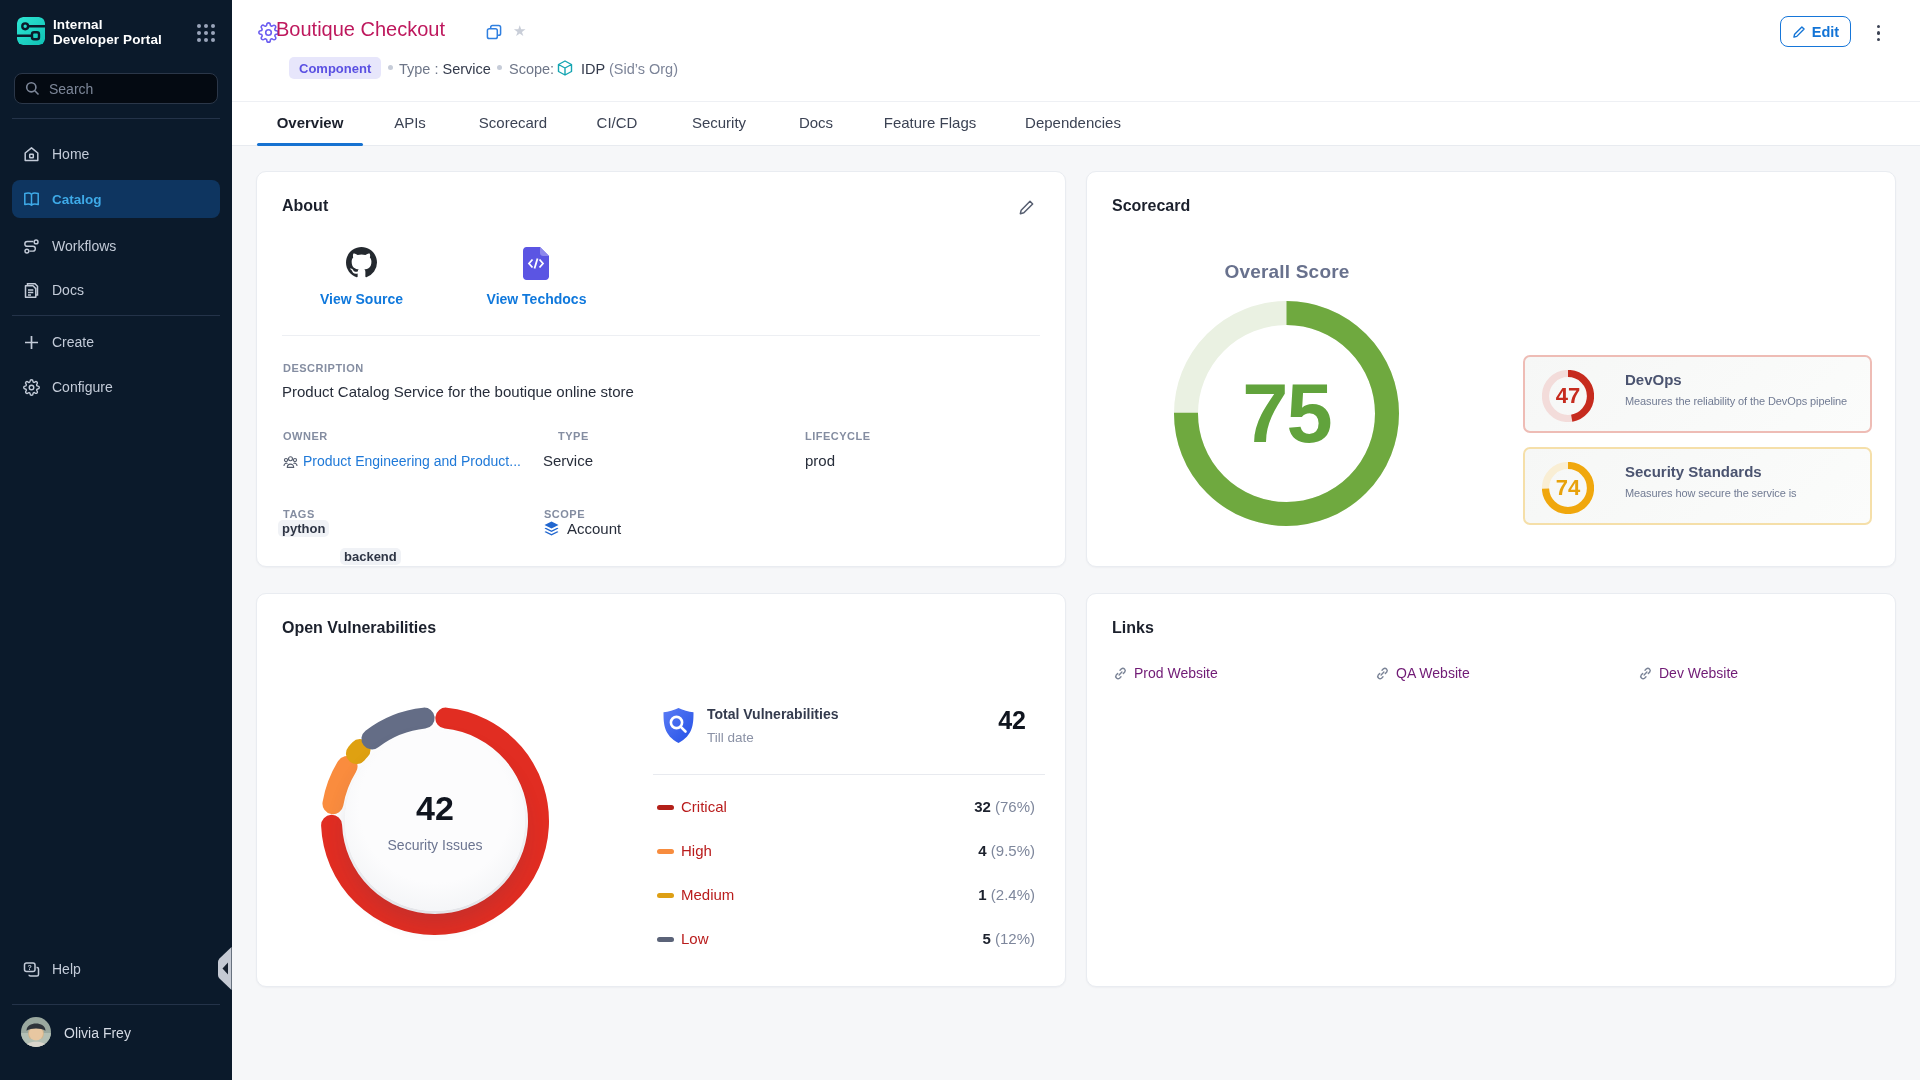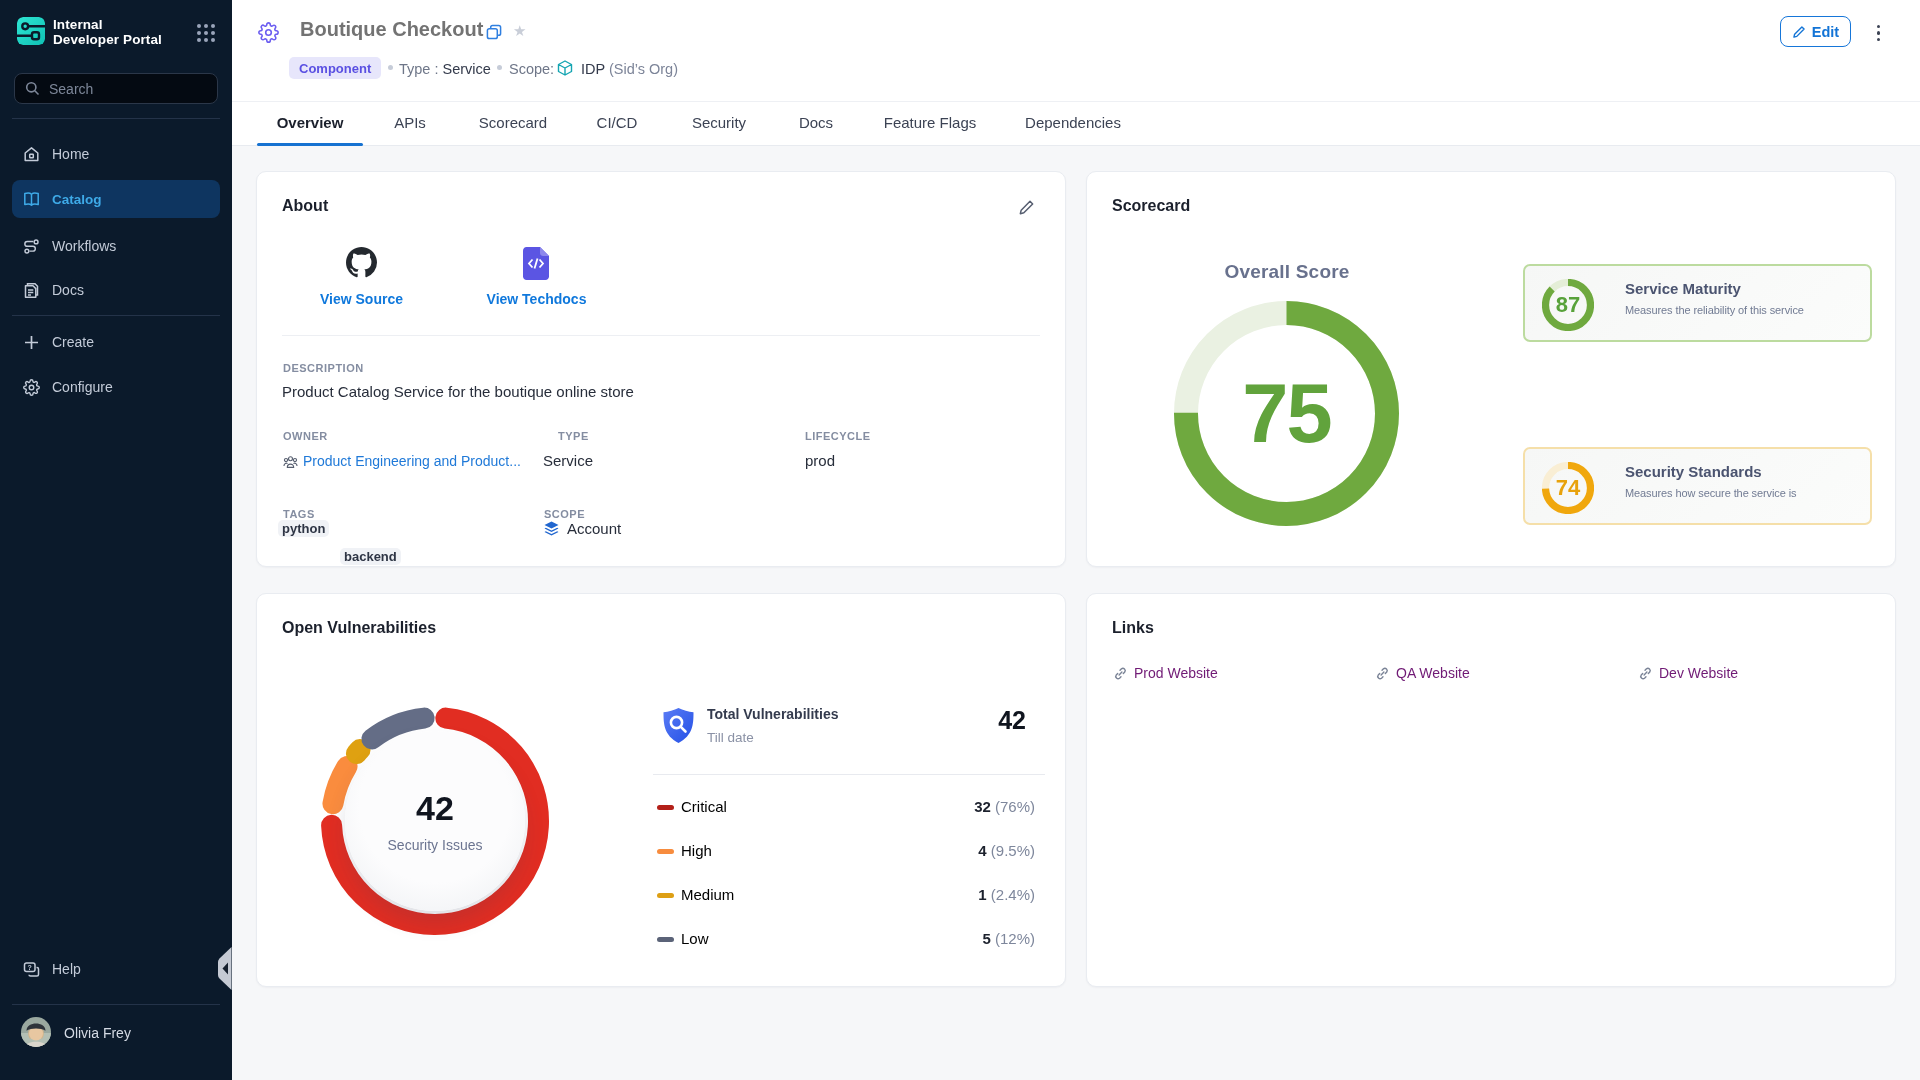--- a/index.html
+++ b/index.html
@@ -19,21 +19,21 @@
 .navitem.active { background:#0e3560; color:#3eaae8; font-weight:bold; font-size:13.5px; }
 #helprow { position:absolute; left:12px; top:950px; width:208px; height:38px; display:flex; align-items:center; padding-left:11px; font-size:14px; color:#c3cbd8; }
 #helprow svg { margin-right:12px; }
 #avatar { position:absolute; left:21px; top:1017px; width:30px; height:30px; border-radius:50%; overflow:hidden; }
 #uname { position:absolute; left:64px; top:1025px; font-size:14px; color:#d4dae4; }
 
 
 
 #header { position:absolute; left:232px; top:0; width:1688px; height:101px; background:#fff; }
 #h-gear { position:absolute; left:26px; top:22px; }
-#h-title { position:absolute; left:68px; top:18px; font-size:20px; font-weight:bold; color:#737373; letter-spacing:0px; }
+#h-title { position:absolute; left:44px; top:18px; font-size:20px; font-weight:normal; color:#be185d; letter-spacing:0px; }
 #h-copy { position:absolute; left:254px; top:24px; }
 #h-star { position:absolute; left:281px; top:22px; font-size:15px; color:#c9ced8; }
 #h-badge { position:absolute; left:57px; top:57px; height:22px; padding:0 10px; background:#e7e6fb; color:#5a50e2; font-size:13px; font-weight:bold; border-radius:5px; display:flex; align-items:center; }
 .hdot { position:absolute; top:65px; width:5px; height:5px; border-radius:50%; background:#c6ccd8; }
 .hmeta { position:absolute; top:61px; font-size:14.5px; color:#6e7688; }
 .hmeta b { color:#333a4b; font-weight:normal; }
 #editbtn { position:absolute; left:1548px; top:16px; width:71px; height:31px; border:1.5px solid #1676d9; border-radius:8px; color:#1374d6; font-size:14.5px; font-weight:bold; display:flex; align-items:center; justify-content:center; gap:6px; background:#fff; }
 #kebab { position:absolute; left:1645px; top:25px; width:4px; }
 #kebab i { display:block; width:3.2px; height:3.2px; border-radius:50%; background:#3c4354; margin-bottom:3.3px; }
 #tabs { position:absolute; left:232px; top:101px; width:1688px; height:45px; background:#fff; border-top:1px solid #eef0f4; border-bottom:1px solid #e8ebf0; }
@@ -75,21 +75,21 @@
 #vinner { position:absolute; left:88px; top:137px; width:180px; height:180px; border-radius:50%; background:radial-gradient(circle at 50% 42%, #fcfcfd 55%, #f5f6f8 74%, #e9eaee 97%); box-shadow:0 12px 20px rgba(55,65,95,.16); display:flex; flex-direction:column; align-items:center; justify-content:center; }
 #vnum { font-size:34px; font-weight:bold; color:#10151f; }
 #vlbl { margin-top:9px; font-size:14px; color:#6b7490; }
 #vshield { position:absolute; left:405px; top:113px; }
 #vtt { position:absolute; left:450px; top:112px; font-size:14px; font-weight:bold; color:#343b4e; }
 #vtd { position:absolute; left:450px; top:136px; font-size:13.5px; color:#8a91a5; }
 #vbig { position:absolute; left:690px; top:112px; width:79px; text-align:right; font-size:25px; font-weight:bold; color:#10151f; }
 #vsep { position:absolute; left:396px; top:180px; width:392px; height:1px; background:#e8eaef; }
 .vrow { position:absolute; left:396px; width:382px; height:20px; }
 .vdash { position:absolute; left:4px; top:7px; width:17px; height:5px; border-radius:3px; }
-.vname { position:absolute; left:28px; top:0; font-size:15px; color:#000000; }
+.vname { position:absolute; left:28px; top:0; font-size:15px; color:#b91c1c; }
 .vval { position:absolute; right:0; top:0; font-size:15px; color:#7e879c; }
 .vval b { color:#1c212d; }
 
 
 .linkitem { position:absolute; top:71px; font-size:14px; color:#701a75; display:flex; align-items:center; gap:6px; }
 </style>
 </head>
 <body>
 
 <div id="sidebar">
@@ -263,28 +263,28 @@
 
 <div class="card" id="card-score">
   <div class="ctitle">Scorecard</div>
   <div id="ovscore">Overall Score</div>
   <svg id="bigdonut" width="253" height="253" viewBox="0 0 253 253">
     <circle cx="126.5" cy="126.5" r="100.5" fill="none" stroke="#eaf1e2" stroke-width="24"></circle>
     <circle cx="126.5" cy="126.5" r="100.5" fill="none" stroke="#6fa93f" stroke-width="24" stroke-dasharray="473.6 631.5" transform="rotate(-90 126.5 126.5)"></circle>
   </svg>
   <div id="bignum">75</div>
 
-  <div class="mini" id="mini1">
+  <div class="mini" id="mini2">
     <svg class="ring" width="52" height="52" viewBox="0 0 52 52">
-        <circle cx="26" cy="26" r="22.5" fill="none" stroke="#e4eed7" stroke-width="7.2"></circle>
-        <circle cx="26" cy="26" r="22.5" fill="none" stroke="#6fa93f" stroke-width="7.2" stroke-dasharray="123 141.4" transform="rotate(-90 26 26)"></circle>
+        <circle cx="26" cy="26" r="22.5" fill="none" stroke="#f3dcda" stroke-width="7.2"></circle>
+        <circle cx="26" cy="26" r="22.5" fill="none" stroke="#c62b1e" stroke-width="7.2" stroke-dasharray="66.4 141.4" transform="rotate(-90 26 26)"></circle>
       </svg>
-    <div class="rnum" style="color:#58a23a;">87</div>
-    <div class="mtitle">Service Maturity</div>
-    <div class="mdesc">Measures the reliability of this service</div>
+    <div class="rnum" style="color:#c62b1e;">47</div>
+    <div class="mtitle">DevOps</div>
+    <div class="mdesc">Measures the reliability of the DevOps pipeline</div>
   </div>
   <div class="mini" id="mini3">
     <svg class="ring" width="52" height="52" viewBox="0 0 52 52">
         <circle cx="26" cy="26" r="22.5" fill="none" stroke="#f9eed4" stroke-width="7.2"></circle>
         <circle cx="26" cy="26" r="22.5" fill="none" stroke="#f0a70d" stroke-width="7.2" stroke-dasharray="104.6 141.4" transform="rotate(-90 26 26)"></circle>
       </svg>
     <div class="rnum" style="color:#e8a20c;">74</div>
     <div class="mtitle">Security Standards</div>
     <div class="mdesc">Measures how secure the service is</div>
   </div>

